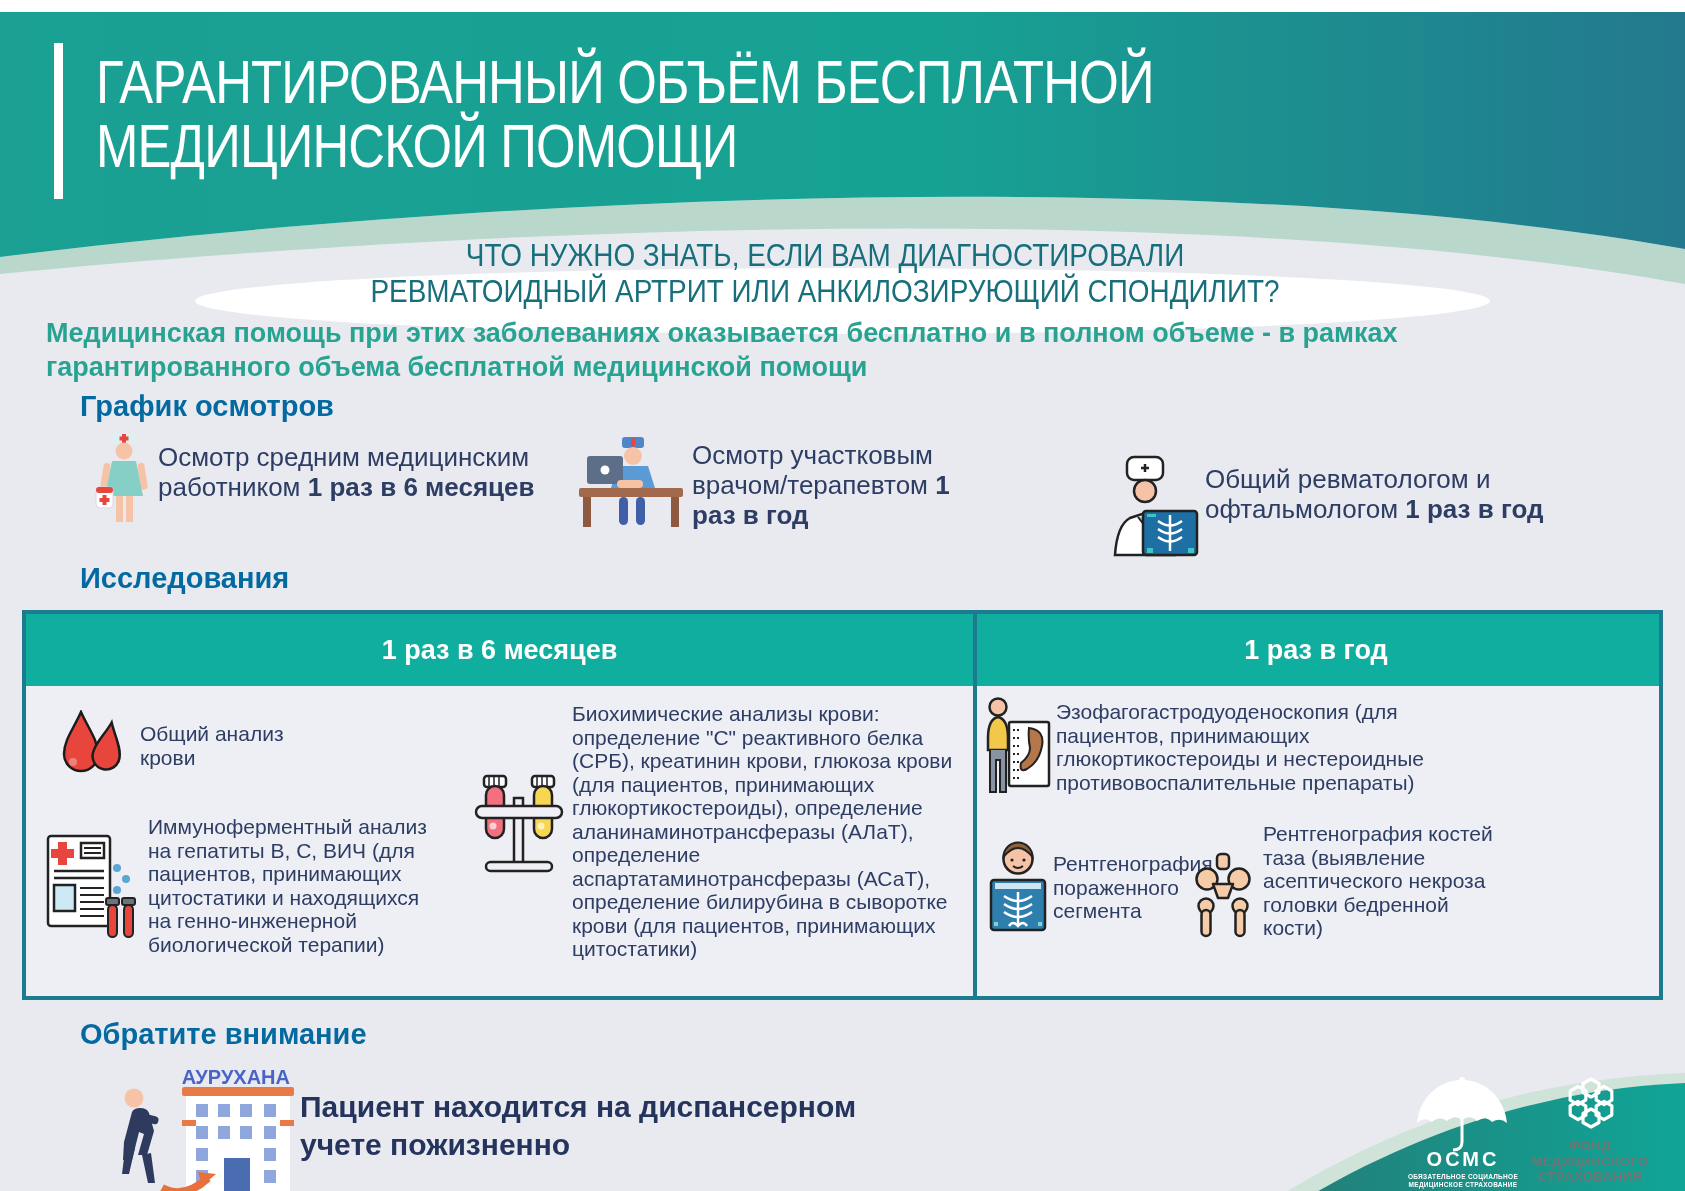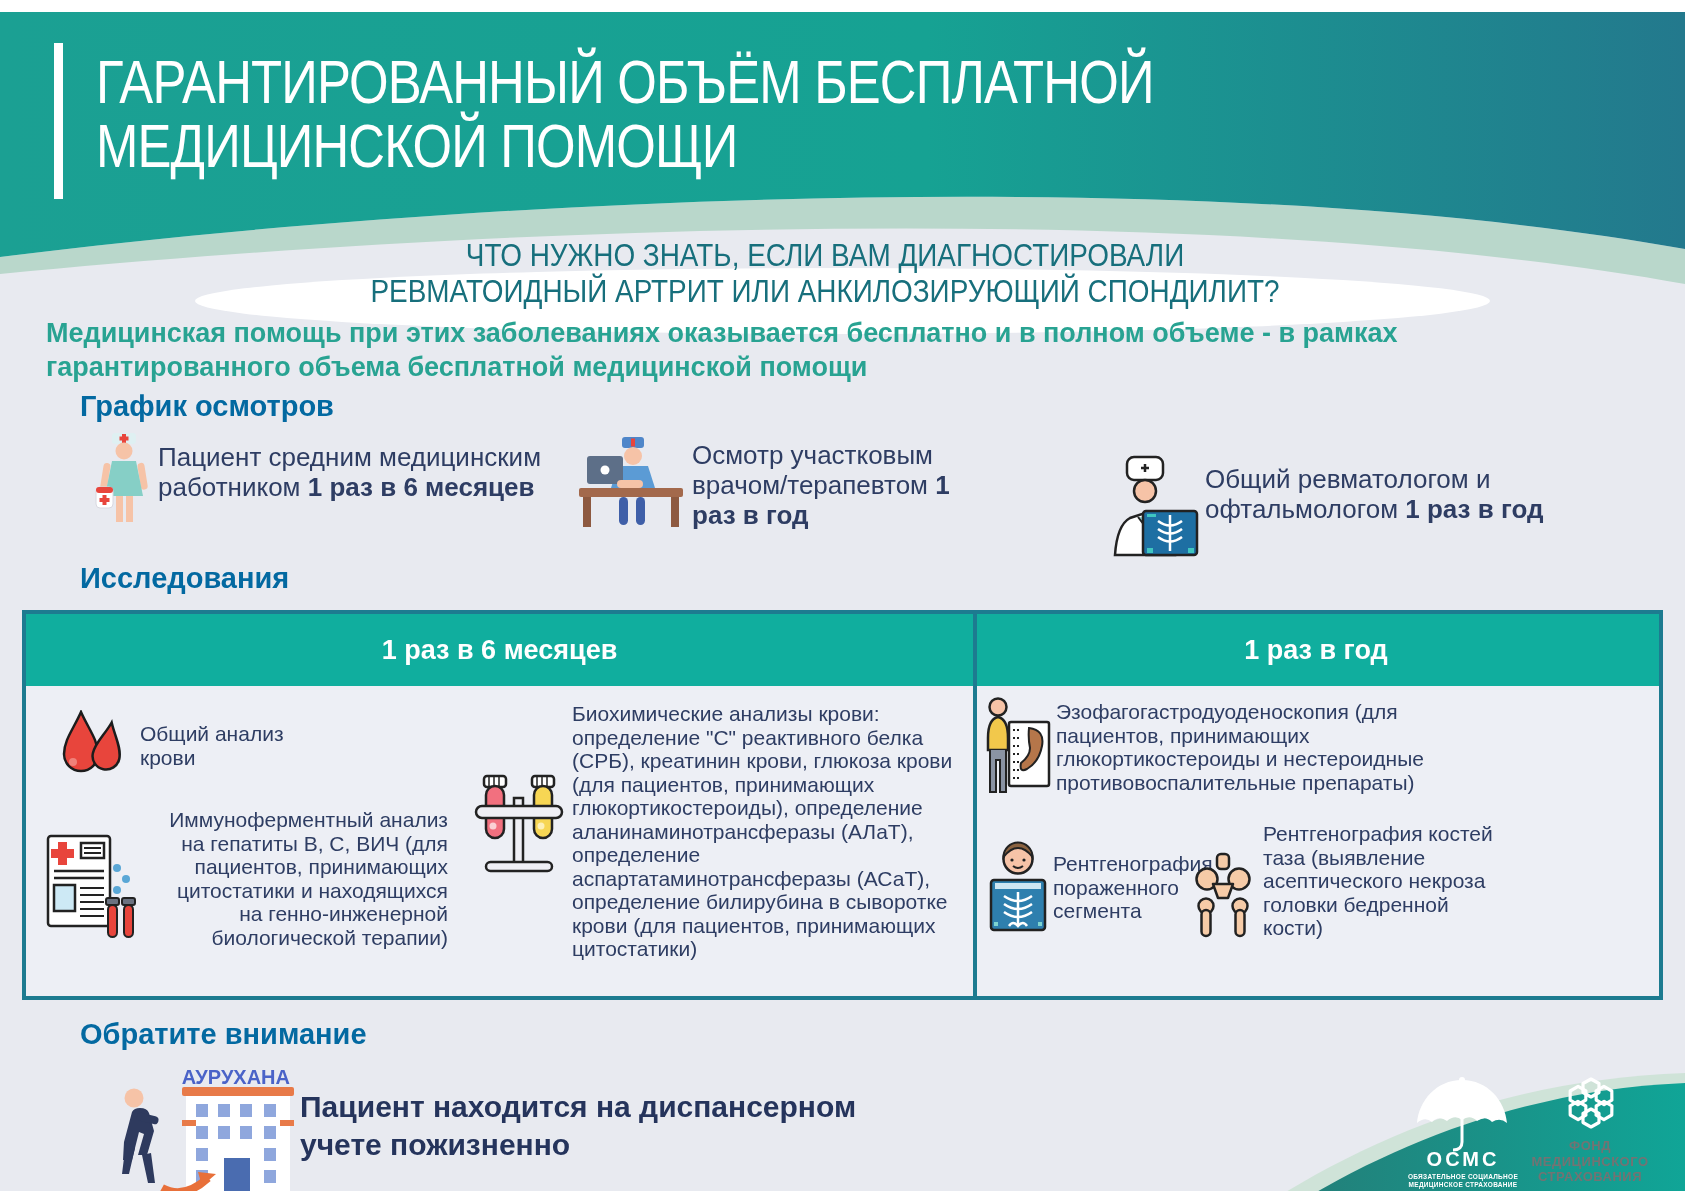--- a/index.html
+++ b/index.html
@@ -83,21 +83,21 @@
     <rect x="42" y="31" width="7" height="27" rx="3.5" fill="#f6c3a7" transform="rotate(-9 45 31)"></rect>
     <path d="M17 29 h24 l7 35 h-38 z" fill="#86cfc6"></path>
     <rect x="21" y="64" width="7" height="26" fill="#f6c3a7"></rect>
     <rect x="31" y="64" width="7" height="26" fill="#f6c3a7"></rect>
     <rect x="1" y="55" width="17" height="21" rx="4" fill="#ffffff" stroke="#d8d8e0"></rect>
     <rect x="1" y="55" width="17" height="6" rx="3" fill="#e8453c"></rect>
     <rect x="7.5" y="63" width="4" height="10" fill="#e8453c"></rect>
       <rect x="4.5" y="66" width="10" height="4" fill="#e8453c"></rect>
   </svg>
   <div class="i sched-txt" style="left:158px;top:430px;width:410px;">
-    <span>Пациент средним медицинским работником</span>
+    <span>Осмотр средним медицинским работником</span>
     <b>1 раз в 6 месяцев</b>
   </div>
 
   <svg class="i" style="left:575px;top:424px;" width="112" height="92" viewBox="0 0 112 92">
     <rect x="47" y="1" width="22" height="11" rx="3" fill="#4f86c9"></rect>
       <rect x="56" y="2.5" width="4" height="8" fill="#e8453c"></rect>
     <circle cx="58" cy="20" r="9" fill="#f6c3a7"></circle>
     <path d="M43 30 h30 l7 22 h-44 z" fill="#5b9bd5"></path>
     <rect x="12" y="20" width="36" height="28" rx="3" fill="#5d6f88"></rect>
     <circle cx="30" cy="34" r="4.5" fill="#ffffff"></circle>
@@ -157,21 +157,21 @@
       <rect x="9" y="55" width="21" height="26" fill="#cde9f5" stroke="#222" stroke-width="2.5"></rect>
       <path d="M35 58 h24 M35 65 h24 M35 72 h24 M35 79 h24 M35 86 h24" stroke="#222" stroke-width="2"></path>
       <circle cx="72" cy="38" r="4" fill="#5aa7d6"></circle>
         <circle cx="81" cy="49" r="4" fill="#5aa7d6"></circle>
         <circle cx="72" cy="60" r="4" fill="#5aa7d6"></circle>
       <rect x="61" y="68" width="13" height="7" rx="2" fill="#6b7280" stroke="#222" stroke-width="2"></rect>
       <rect x="63" y="75" width="9" height="32" rx="4.5" fill="#e8453c" stroke="#222" stroke-width="2"></rect>
       <rect x="77" y="68" width="13" height="7" rx="2" fill="#6b7280" stroke="#222" stroke-width="2"></rect>
       <rect x="79" y="75" width="9" height="32" rx="4.5" fill="#e8453c" stroke="#222" stroke-width="2"></rect>
     </svg>
-    <div class="i res-txt" style="left:122px;top:194px;width:300px;text-align:right;">Иммуноферментный анализ на гепатиты B, C, ВИЧ (для пациентов, принимающих цитостатики и находящихся на генно-инженерной биологической терапии)</div>
+    <div class="i res-txt" style="left:122px;top:201px;width:300px;">Иммуноферментный анализ на гепатиты B, C, ВИЧ (для пациентов, принимающих цитостатики и находящихся на генно-инженерной биологической терапии)</div>
 
     <svg class="i" style="left:444px;top:160px;" width="104" height="100" viewBox="0 0 104 100">
       <rect x="44" y="24" width="9" height="66" fill="#efeff5" stroke="#222" stroke-width="2.5"></rect>
       <rect x="16" y="88" width="66" height="9" rx="4.5" fill="#efeff5" stroke="#222" stroke-width="2.5"></rect>
       <rect x="14" y="2" width="22" height="11" rx="3" fill="#ffffff" stroke="#222" stroke-width="2.5"></rect>
       <path d="M19 3 v9 M24 3 v9 M29 3 v9" stroke="#222" stroke-width="1.5"></path>
       <rect x="16" y="12" width="18" height="52" rx="9" fill="#f2707f" stroke="#222" stroke-width="2.5"></rect>
       <circle cx="23" cy="52" r="3.5" fill="#fbd0d4"></circle>
       <rect x="62" y="2" width="22" height="11" rx="3" fill="#ffffff" stroke="#222" stroke-width="2.5"></rect>
       <path d="M67 3 v9 M72 3 v9 M77 3 v9" stroke="#222" stroke-width="1.5"></path>

